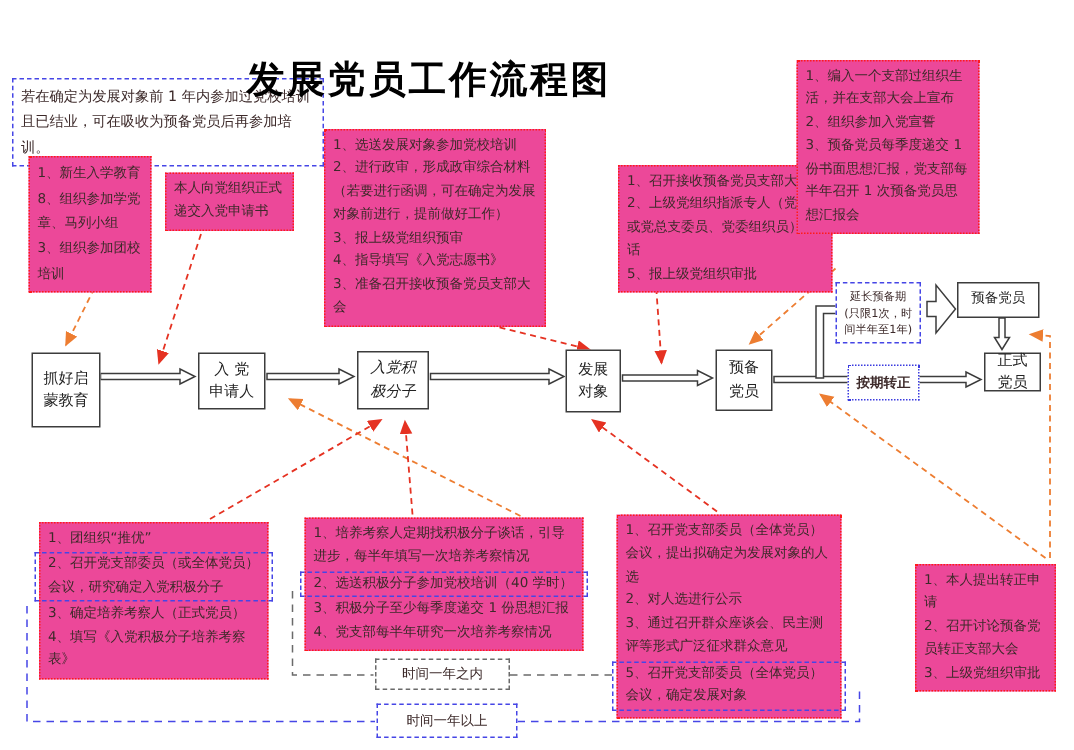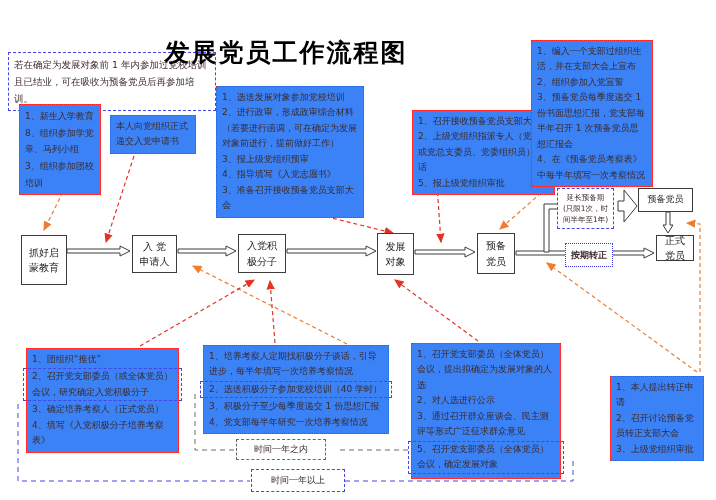--- a/index.html
+++ b/index.html
@@ -2,21 +2,21 @@
 <html><head>
 <meta charset="utf-8">
 <style>
   html,body{margin:0;padding:0;background:#fff;}
   #stage{position:relative;width:716px;height:500px;background:#fff;overflow:hidden;
          font-family:"DejaVu Sans","Liberation Sans",sans-serif;}
   #wires{position:absolute;left:0;top:0;z-index:1;}
   .abs{position:absolute;z-index:2;box-sizing:border-box;}
   #title{left:0;top:36px;width:572px;text-align:center;font-family:"DejaVu Serif","Liberation Serif",serif;
          font-size:25px;font-weight:bold;color:#000000;letter-spacing:2px;z-index:3;}
-  .callout{background:#3b82f6;border:1px dotted #ff1a1a;padding:3px 5px;font-size:9px;
+  .callout{background:#ec4899;border:1px dotted #ff1a1a;padding:3px 5px;font-size:9px;
            line-height:1.72;color:#3d2a2a;overflow:visible;}
   .bluebox{background:#fff;border:1px dashed #4646e6;color:#3d2a2a;}
   .note{font-size:9.5px;line-height:1.8;padding:3px 5px;}
   .li{margin:0;}
   .li.hl{border:1px dashed #4646e6;margin:1px -9px;padding:0 8px;}
   .stagebox{background:#fff;border:1px solid #3c3c3c;display:flex;align-items:center;justify-content:center;
             text-align:center;font-size:10px;line-height:1.55;color:#222;white-space:pre-line;}
   .minilabel{display:flex;align-items:center;justify-content:center;text-align:center;
              font-size:9px;color:#3d2a2a;background:#fff;}
   .dotted-blue{border:1px dotted #3b3be0;}
@@ -102,21 +102,20 @@
   <div class="abs callout" style="left:376px;top:110px;width:143px;margin-left:36px;">
       <div class="li">1、召开接收预备党员支部大会</div>
       <div class="li">2、上级党组织指派专人（党委或党总支委员、党委组织员）谈话</div>
       <div class="li">5、报上级党组织审批</div>
     </div>
 
   <div class="abs callout" style="left:531px;top:40px;width:122px;">
       <div class="li">1、编入一个支部过组织生活，并在支部大会上宣布</div>
       <div class="li">2、组织参加入党宣誓</div>
       <div class="li">3、预备党员每季度递交 1 份书面思想汇报，党支部每半年召开 1 次预备党员思想汇报会</div>
-      <div class="li">4、在《预备党员考察表》中每半年填写一次考察情况</div>
     </div>
 
   <div class="abs callout" style="left:26px;top:348px;width:153px;">
       <div class="li">1、团组织“推优”</div>
       <div class="li hl">2、召开党支部委员（或全体党员）会议，研究确定入党积极分子</div>
       <div class="li">3、确定培养考察人（正式党员）</div>
       <div class="li">4、填写《入党积极分子培养考察表》</div>
     </div>
 
   <div class="abs callout" style="left:203px;top:345px;width:186px;">
@@ -136,31 +135,31 @@
   <div class="abs callout" style="left:610px;top:376px;width:94px;">
       <div class="li">1、本人提出转正申请</div>
       <div class="li">2、召开讨论预备党员转正支部大会</div>
       <div class="li">3、上级党组织审批</div>
     </div>
 
   <div class="abs stagebox" style="left:21px;top:235px;width:46px;height:50px;">抓好启
 蒙教育</div>
   <div class="abs stagebox" style="left:132px;top:235px;width:45px;height:38px;">入  党
 申请人</div>
-  <div class="abs stagebox" style="left:238px;top:234px;width:48px;height:39px;">入党积
+  <div class="abs stagebox" style="left:238px;top:234px;width:48px;height:39px;font-style:italic;">入党积
 极分子</div>
   <div class="abs stagebox" style="left:377px;top:233px;width:37px;height:42px;">发展
 对象</div>
   <div class="abs stagebox" style="left:477px;top:233px;width:38px;height:41px;">预备
 党员</div>
   <div class="abs stagebox" style="left:656px;top:235px;width:38px;height:26px;">正式
 党员</div>
 
   <div class="abs stagebox" style="left:638px;top:188px;width:55px;height:24px;font-size:9px;">预备党员</div>
 
   <div class="abs minilabel dash-blue" style="left:557px;top:188px;width:57px;height:41px;font-size:7.5px;line-height:1.5;white-space:pre-line;">延长预备期
 (只限1次，时
 间半年至1年)</div>
   <div class="abs minilabel dotted-blue" style="left:565px;top:243px;width:48px;height:24px;font-weight:bold;">按期转正</div>
-  <div class="abs minilabel dash-black" style="left:236px;top:439px;width:90px;height:21px;">时间一年之内</div>
+  <div class="abs minilabel dash-black" style="left:250px;top:439px;width:90px;height:21px;">时间一年之内</div>
   <div class="abs minilabel dash-blue" style="left:251px;top:469px;width:94px;height:23px;">时间一年以上</div>
 
 </div>
 
 </body></html>

